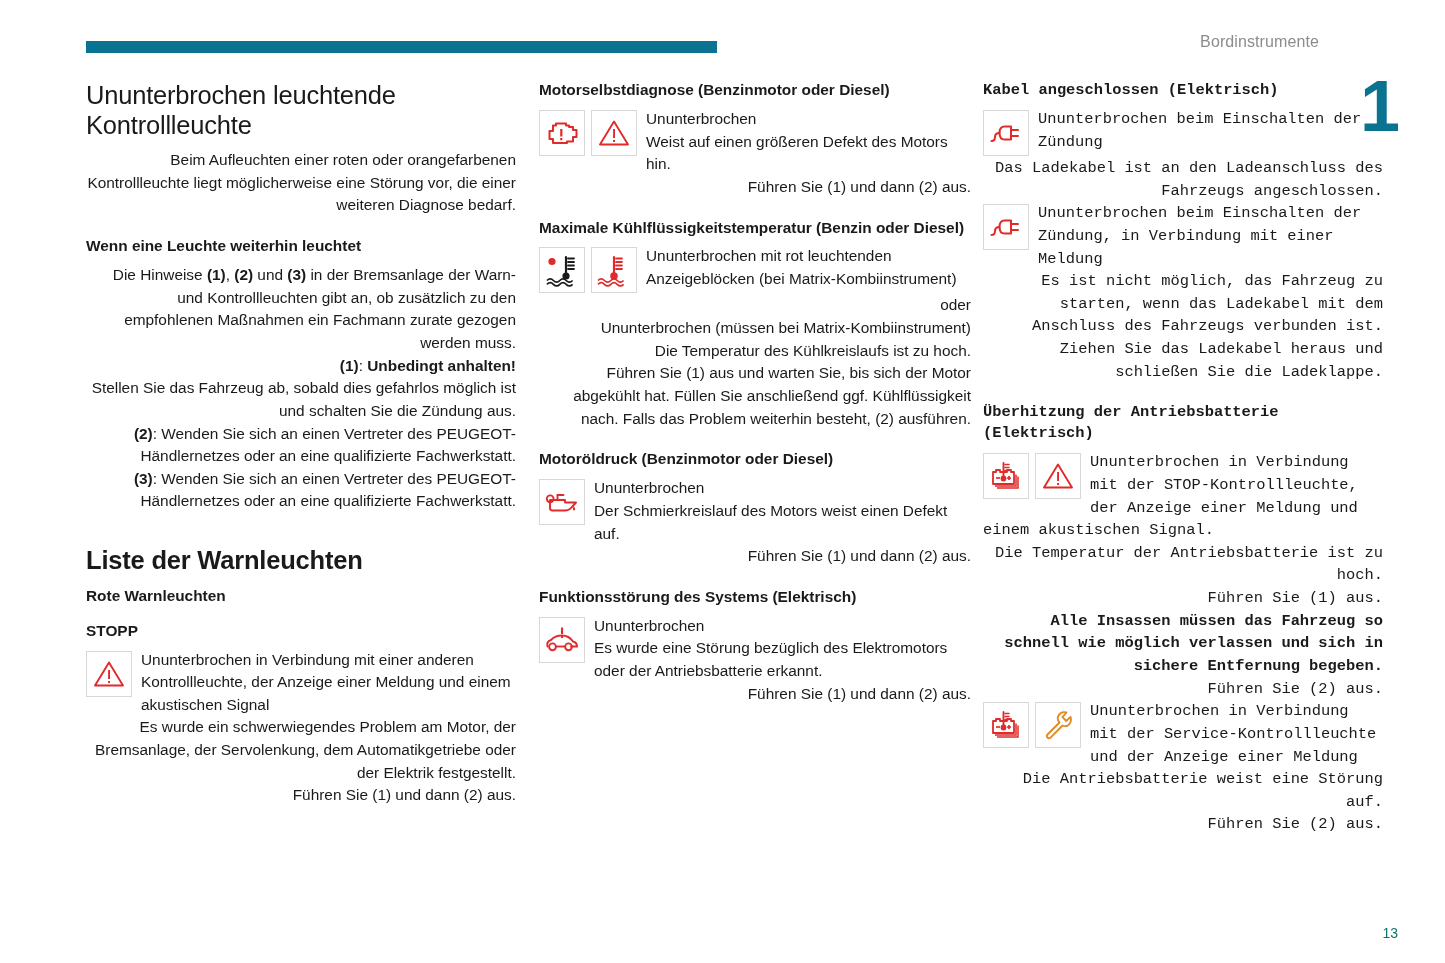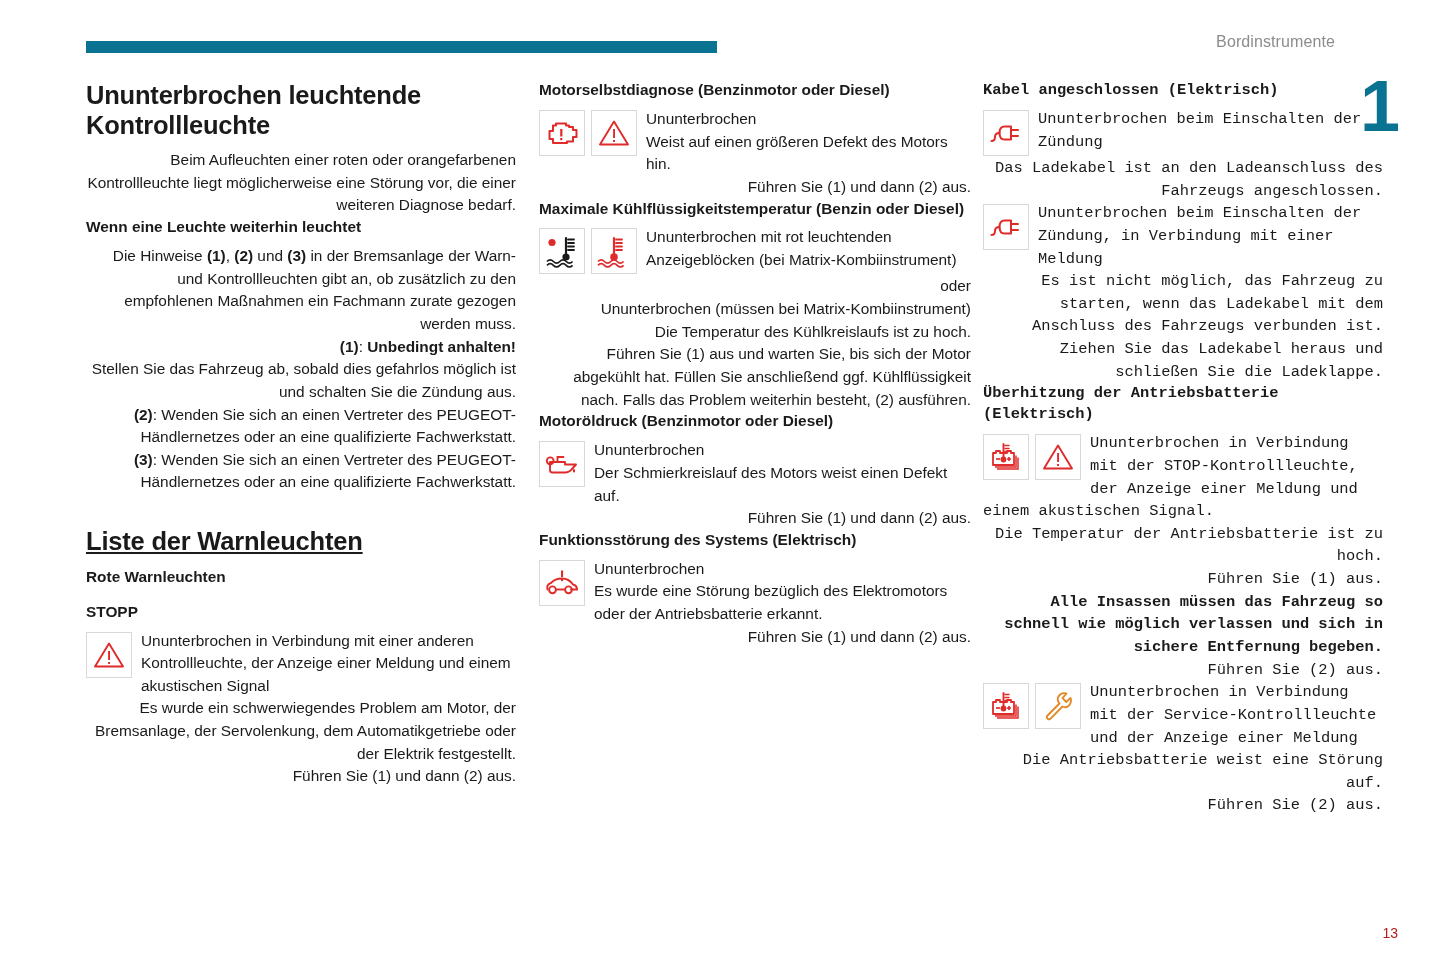--- a/index.html
+++ b/index.html
@@ -12,60 +12,60 @@
     position: relative;
     overflow: hidden;
   }
 
   
   #header-bar {
     position:absolute; left:86px; top:41px; width:631px; height:12px;
     background:#0b7392;
   }
   #header-title {
-    position:absolute; right:110px; top:33px;
+    position:absolute; right:126px; top:33px;
     font-size:16px; color:#8c8c8c; letter-spacing:.1px;
     white-space:nowrap;
   }
   #chapter-number {
     position:absolute; right:47px; top:70px;
     font-size:72px; font-weight:bold; color:#0b7392;
     line-height:1; letter-spacing:-2px;
   }
   #page-number {
     position:absolute; right:47px; bottom:22px;
-    font-size:14px; color:#b91c1c;
+    font-size:14px; color:#0f766e;
   }
 
   
   #columns {
     position:absolute; left:0; top:80px; width:1445px;
     display:flex;
     align-items:flex-start;
   }
   .column { width:430px; }
   #col-1 { margin-left:86px; }
   #col-2 { margin-left:23px; width:432px; }
   #col-3 { margin-left:12px; width:400px;font-family:Liberation Mono, monospace; }
 
   
   h1.title {
-    font-size:25.5px; font-weight:bold; line-height:1.18;
+    font-size:25.5px; font-weight:normal; line-height:1.18;
     margin:0 0 9px 0; letter-spacing:-.2px;
   }
   h1.title.tight { margin-top:0; }
   h2.subtitle {
     font-size:25.5px; font-weight:bold; line-height:1.2;
-    margin:32px 0 10px 0; letter-spacing:-.2px;text-decoration:underline;
+    margin:32px 0 10px 0; letter-spacing:-.2px;
   }
   h3.head {
     font-size:15.4px; font-weight:bold; line-height:1.36;
     margin:0 0 7px 0;
   }
-  h3.head.spaced { }
+  h3.head.spaced { margin-top:19px; }
   h3.head.spacedsm { margin-top:14px; }
   p.body {
     font-size:15.4px; line-height:1.47; margin:0 0 0 0;text-align:right;
   }
   p.body.gapsm { margin-top:6px; }
   b { font-weight:bold; }
 
   
   .iconrow { overflow:hidden; }
   .iconrow .icons {

